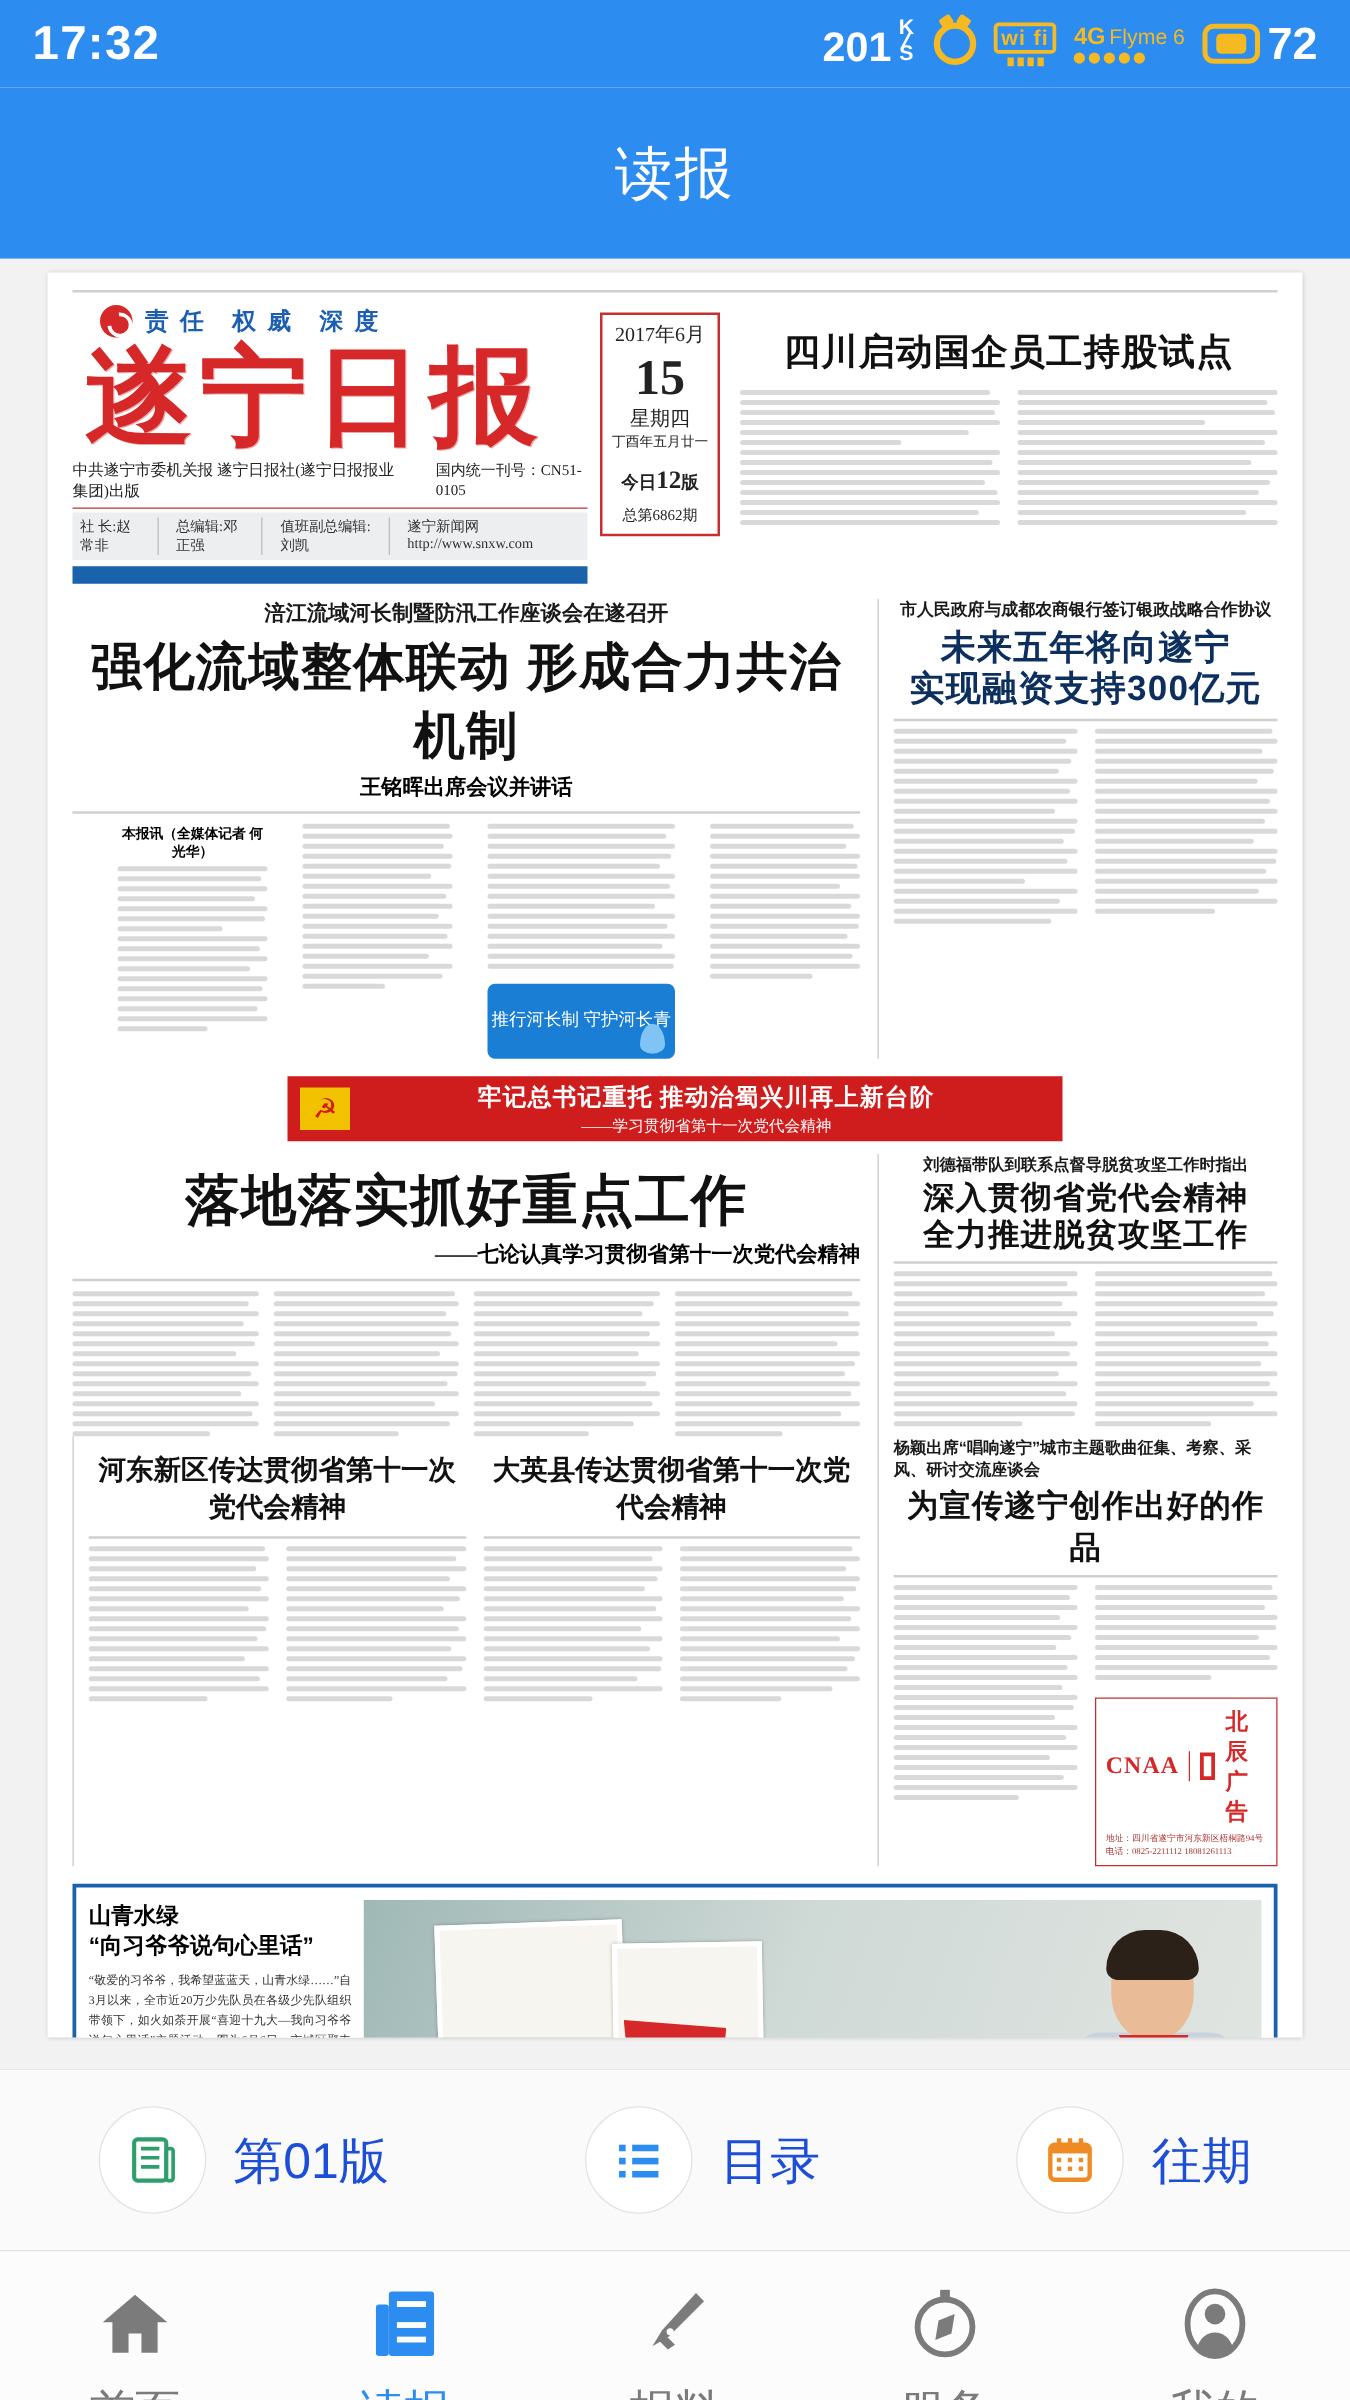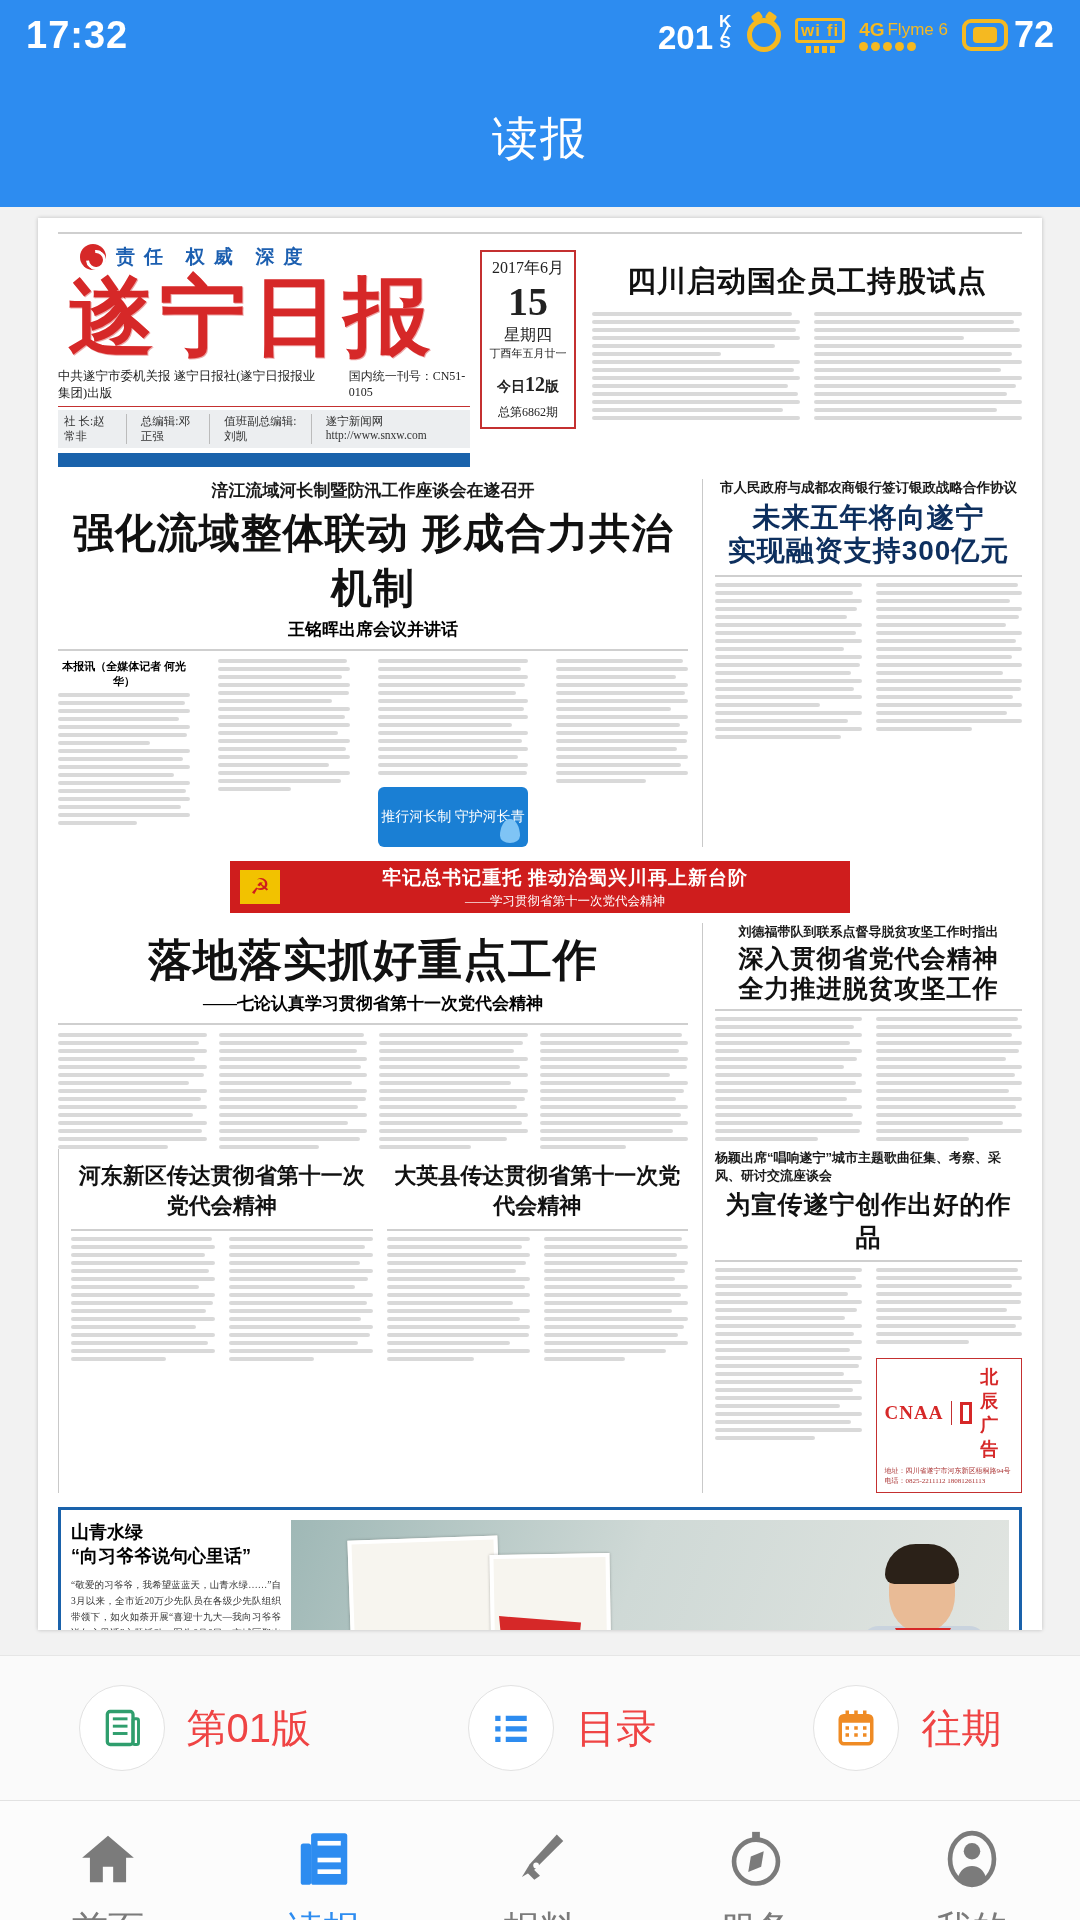--- a/index.html
+++ b/index.html
@@ -159,21 +159,21 @@
     justify-content:center; color:#cf1d1d; font-size:22px; line-height:1;
   }
   #party-banner .bt { display:flex; flex-direction:column; align-items:center; flex:1; }
   #party-banner .l1 { font-size:19px; font-weight:800; letter-spacing:1px; }
   #party-banner .l2 { font-size:12.5px; margin-top:2px; }
 
   #sec3 { display:flex; gap:14px; margin-top:10px; }
   #sec3-left { width:630px; }
   #sec3-right { flex:1; border-left:1.5px solid #c9c9c9; padding-left:12px; }
   #sec3-left .main-title { font-size:44px; margin:8px 0 2px; }
-  #sec3-left .sub { text-align:center; font-size:17px; font-weight:700; margin-bottom:8px; }
+  #sec3-left .sub { text-align:right; font-size:17px; font-weight:700; margin-bottom:8px; }
   #sec3-right .main-title { font-size:25px; line-height:1.2; margin:2px 0; }
   #sec3-right .shoulder { font-size:13px; }
 
   .sub-headline {
     text-align:center; font-size:22px; font-weight:700; color:#111;
     font-family:"Liberation Sans", sans-serif; margin:12px 0 8px;
   }
 
   
   #photo-box {
@@ -211,21 +211,21 @@
   
   #action-bar {
     height: 145px; background:#fafafa; display:flex; align-items:center;
     justify-content:space-around; border-top:1px solid #e6e6e6;
   }
   .action-btn { display:flex; align-items:center; gap:22px; }
   .action-circle {
     width:86px; height:86px; border-radius:50%; border:1.5px solid #e2e2e2; background:#fff;
     display:flex; align-items:center; justify-content:center;
   }
-  .action-label { font-size:40px; color:#ef4444; font-family:"Liberation Sans", sans-serif; }
+  .action-label { font-size:40px; color:#1d4ed8; font-family:"Liberation Sans", sans-serif; }
 
   
   #bottom-nav {
     height: 180px; background:#fcfcfc; border-top:1px solid #e2e2e2;
     display:flex; align-items:center;
   }
   .nav-item {
     flex:1; display:flex; flex-direction:column; align-items:center; gap:14px;
     color:#7b7b7b;
   }
@@ -362,21 +362,21 @@
         </div>
       </div>
     </div>
 
     <div id="sec2">
       <div id="sec2-left">
         <div class="shoulder">涪江流域河长制暨防汛工作座谈会在遂召开</div>
         <div class="main-title">强化流域整体联动 形成合力共治机制</div>
         <div id="byline">王铭晖出席会议并讲话</div>
         <div class="rule" style="margin-bottom:8px"></div>
-        <div style="display:flex; gap:28px;">
+        <div style="display:flex; gap:28px;margin-left:36px;">
           <div class="txtcol" style="flex:1">
             <div style="font-size:11px;font-weight:700;text-align:center">本报讯（全媒体记者 何光华）</div>
             <div class="blur-line" style="width:100%"></div>
               <div class="blur-line" style="width:96%"></div>
             <div class="blur-line" style="width:100%"></div>
               <div class="blur-line" style="width:92%"></div>
             <div class="blur-line" style="width:100%"></div>
               <div class="blur-line" style="width:98%"></div>
             <div class="blur-line" style="width:70%"></div>
               <div class="blur-line" style="width:100%"></div>

